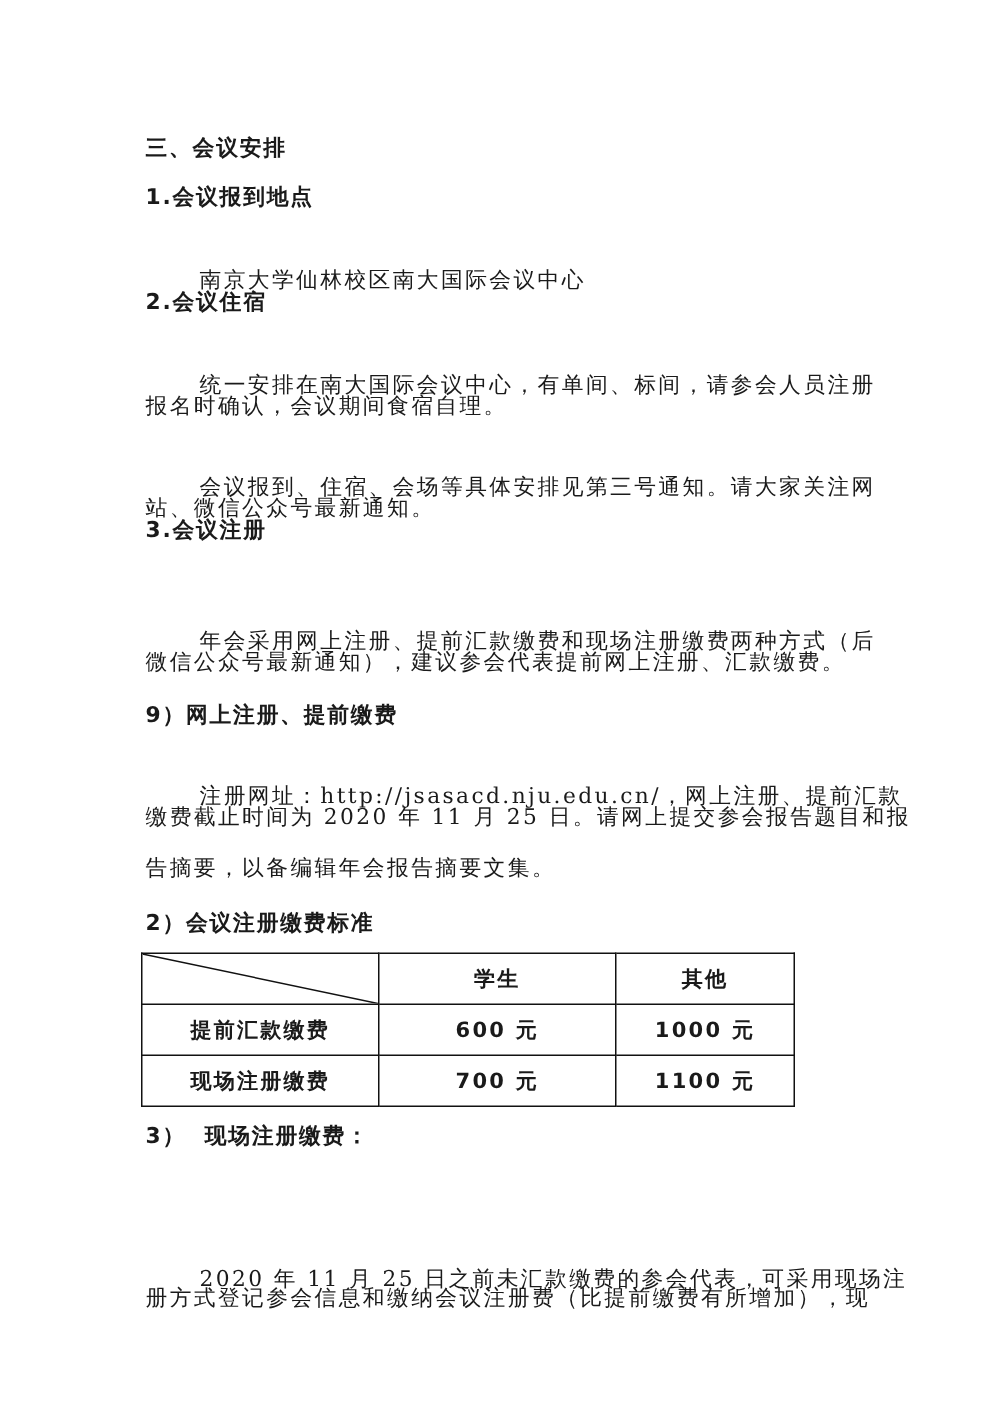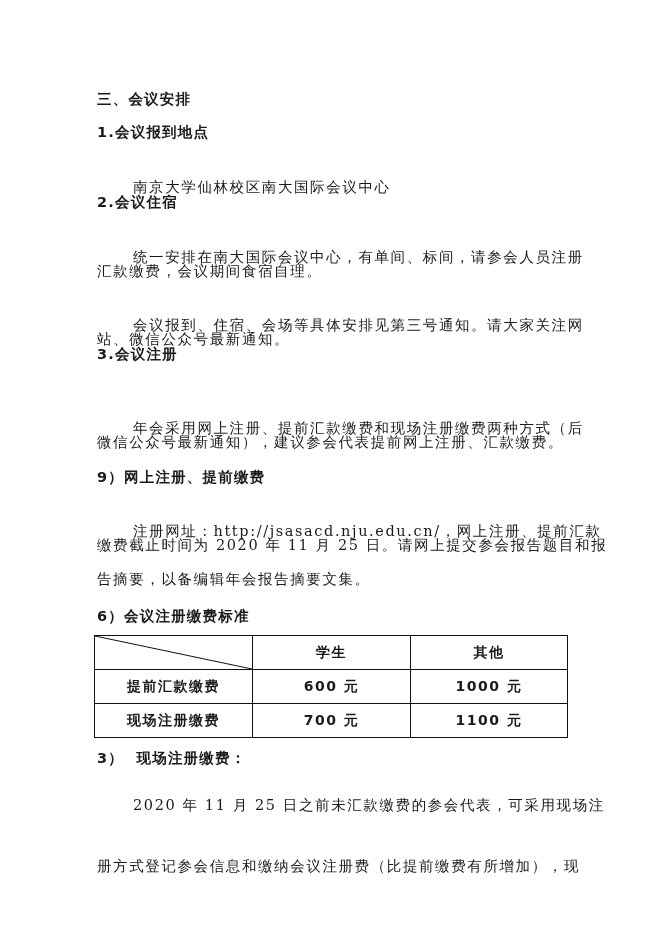--- a/index.html
+++ b/index.html
@@ -1,52 +1,52 @@
 <!DOCTYPE html>
 <html><head>
 <meta charset="utf-8">
 <style>
   html, body { margin:0; padding:0; background:#ffffff; }
   body { width:662px; height:936px; position:relative; overflow:hidden;
          font-family: "DejaVu Serif", "Liberation Serif", serif; color:#1a1a1a; }
   .line { position:absolute; left:97px; font-size:14.5px; white-space:nowrap; letter-spacing:1.6px; line-height:20px; }
   .indent { left:133px;margin-top:20px; }
   .bold { font-family: "DejaVu Sans", "Liberation Sans", sans-serif; font-weight:bold; letter-spacing:1.2px; }
-  table.fees { position:absolute; left:94px; top:635px; width:474px; border-collapse:collapse;
+  table.fees { position:absolute; left:94px; top:635px; width:436px; border-collapse:collapse;
                font-family: "DejaVu Sans", "Liberation Sans", sans-serif; font-weight:bold; font-size:14px; }
   table.fees td { border:1.5px solid #111; height:33px; text-align:center; padding:0; letter-spacing:1.5px; }
   td.diag { position:relative; width:157px; }
   td.diag svg { position:absolute; left:0; top:0; width:100%; height:100%; }
   td.c2 { width:157px; }
 </style>
 </head>
 <body>
 
 <div>
   <div class="line bold" style="top:89px;">三、会议安排</div>
 
   <div class="line bold" style="top:122px;">1.会议报到地点</div>
   <div class="line indent" style="top:157px;">南京大学仙林校区南大国际会议中心</div>
 
   <div class="line bold" style="top:192px;">2.会议住宿</div>
   <div class="line indent" style="top:227px;">统一安排在南大国际会议中心，有单间、标间，请参会人员注册</div>
-  <div class="line" style="top:261px;">汇款缴费，会议期间食宿自理。</div>
+  <div class="line" style="top:261px;">报名时确认，会议期间食宿自理。</div>
   <div class="line indent" style="top:295px;">会议报到、住宿、会场等具体安排见第三号通知。请大家关注网</div>
   <div class="line" style="top:329px;">站、微信公众号最新通知。</div>
 
   <div class="line bold" style="top:344px;">3.会议注册</div>
   <div class="line indent" style="top:398px;">年会采用网上注册、提前汇款缴费和现场注册缴费两种方式（后</div>
   <div class="line" style="top:432px;">微信公众号最新通知），建议参会代表提前网上注册、汇款缴费。</div>
 
   <div class="line bold" style="top:467px;">9）网上注册、提前缴费</div>
   <div class="line indent" style="top:501px;">注册网址：http://jsasacd.nju.edu.cn/，网上注册、提前汇款</div>
   <div class="line" style="top:535px;">缴费截止时间为 2020 年 11 月 25 日。请网上提交参会报告题目和报</div>
   <div class="line" style="top:569px;">告摘要，以备编辑年会报告摘要文集。</div>
 
-  <div class="line bold" style="top:606px;">6）会议注册缴费标准</div>
+  <div class="line bold" style="top:606px;">2）会议注册缴费标准</div>
 
   <table class="fees">
     <tbody>
         <tr>
       <td class="diag">
         <svg viewBox="0 0 100 100" preserveAspectRatio="none">
           <line x1="0" y1="0" x2="100" y2="100" stroke="#111" stroke-width="1" vector-effect="non-scaling-stroke"></line>
         </svg>
       </td>
       <td class="c2">学生</td>
@@ -59,15 +59,15 @@
     </tr>
     <tr>
       <td>现场注册缴费</td>
       <td>700 元</td>
       <td>1100 元</td>
     </tr>
   </tbody>
     </table>
 
   <div class="line bold" style="top:748px; white-space:pre;">3）  现场注册缴费：</div>
-  <div class="line indent" style="top:775px;">2020 年 11 月 25 日之前未汇款缴费的参会代表，可采用现场注</div>
+  <div class="line indent" style="top:823px;">2020 年 11 月 25 日之前未汇款缴费的参会代表，可采用现场注</div>
   <div class="line" style="top:856px;">册方式登记参会信息和缴纳会议注册费（比提前缴费有所增加），现</div>
 </div>
 
 </body></html>

